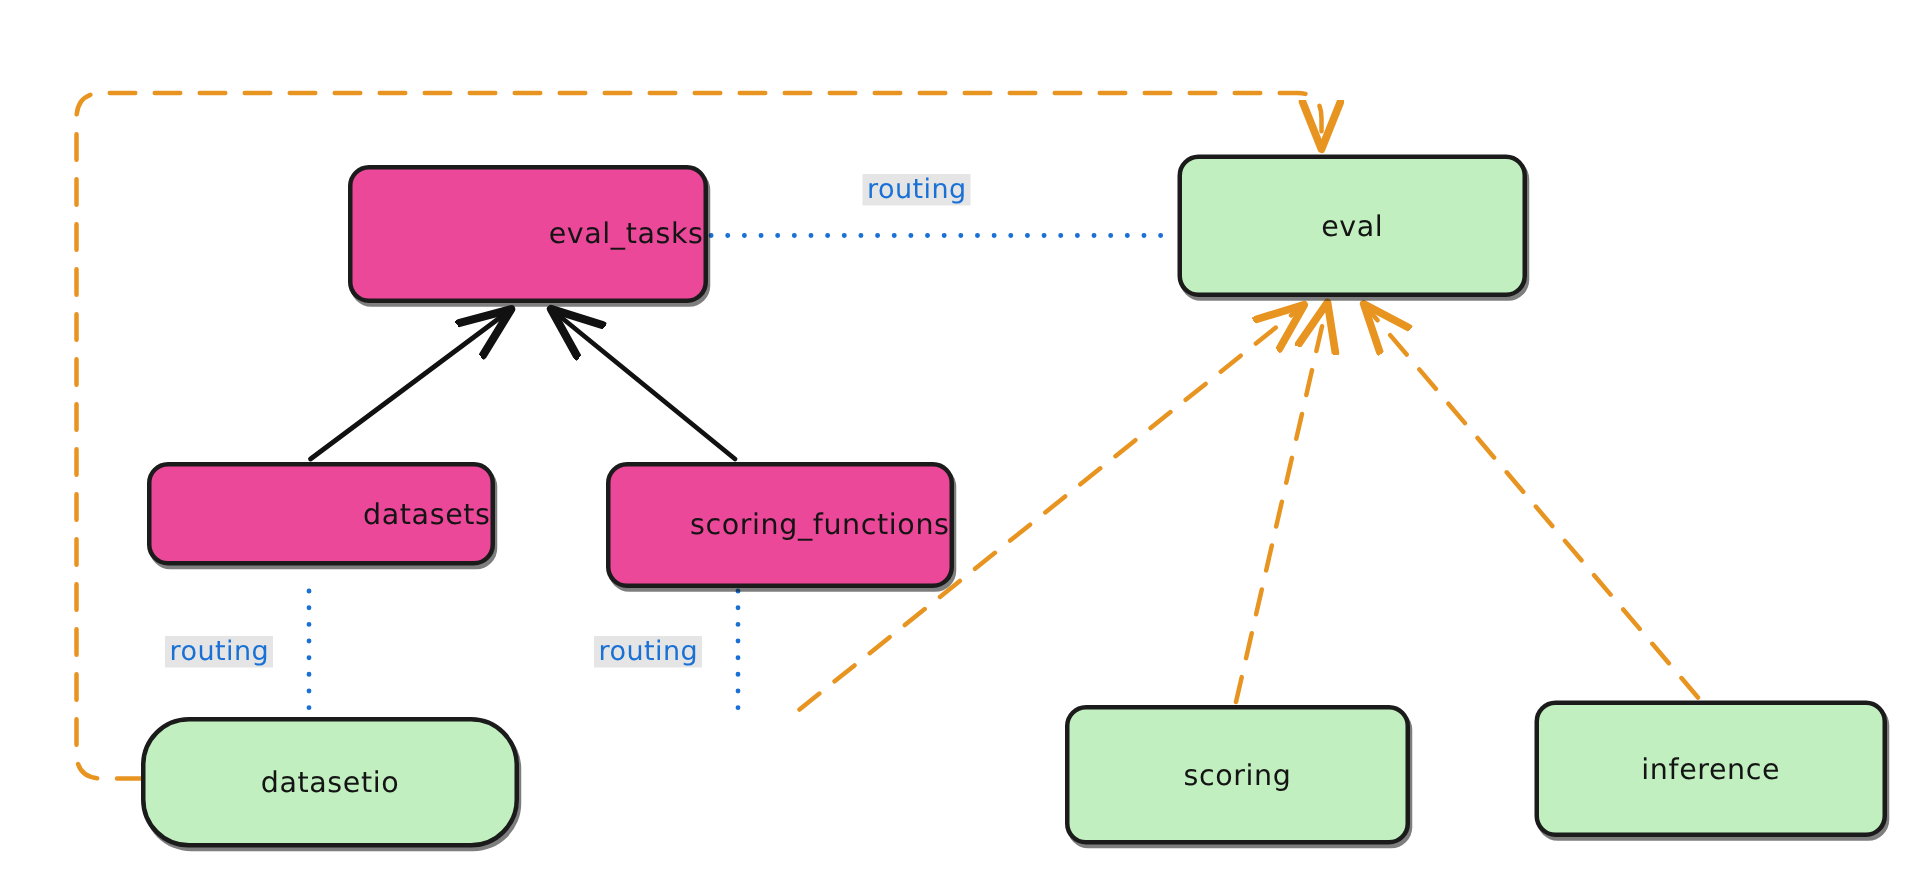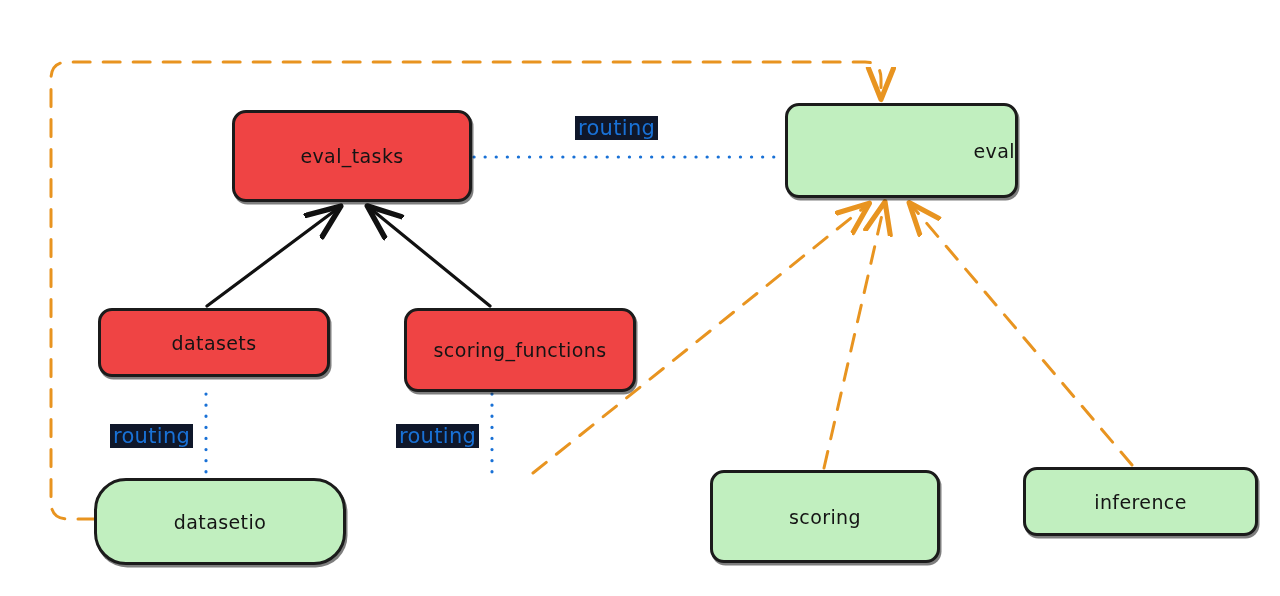--- a/index.html
+++ b/index.html
@@ -38,31 +38,31 @@
   }
   .node-label {
     font-family: "DejaVu Sans", sans-serif;
     font-size: 19px;
     font-weight: 400;
     color: #141414;
     letter-spacing: 0.4px;
     white-space: nowrap;
     pointer-events: none;
   }
-  .node.blue  { background: #ef4444; }
+  .node.blue  { background: #ec4899; justify-content: flex-end; }
   .node.green { background: #c1efbf; }
 
   .edge-label {
     position: absolute;
     font-family: "DejaVu Sans", sans-serif;
-    font-size: 21px;
+    font-size: 18px;
     color: #1971d6;
     letter-spacing: 0.3px;
     white-space: nowrap;
-    background: #0f172a;
+    background: #e5e5e5;
     padding: 0 3px;
   }
 </style>
 </head>
 <body>
 
 <div id="canvas">
 
   <svg id="edges" viewBox="0 0 1280 596">
     <defs>
@@ -91,42 +91,42 @@
 
     <path d="M 824,468 L 884,206" fill="none" stroke="#e89420" stroke-width="3" stroke-dasharray="17 13" stroke-linecap="round" marker-end="url(#arrow-orange)"></path>
 
     <path d="M 1132,465 L 912,206" fill="none" stroke="#e89420" stroke-width="3" stroke-dasharray="17 13" stroke-linecap="round" marker-end="url(#arrow-orange)"></path>
   </svg>
 
   <div class="node blue" style="left:232px; top:110px; width:240px; height:92px;">
     <span class="node-label">eval_tasks</span>
   </div>
 
-  <div class="node green" style="left:785px; top:103px; width:233px; height:95px;justify-content:flex-end;">
+  <div class="node green" style="left:785px; top:103px; width:233px; height:95px;">
     <span class="node-label">eval</span>
   </div>
 
   <div class="node blue" style="left:98px; top:308px; width:232px; height:69px;">
     <span class="node-label">datasets</span>
   </div>
 
   <div class="node blue" style="left:380px; top:308px; width:232px; height:84px;margin-left:24px;">
     <span class="node-label">scoring_functions</span>
   </div>
 
   <div class="node green" style="left:94px; top:478px; width:252px; height:87px;border-radius:32px;">
     <span class="node-label">datasetio</span>
   </div>
 
 
   <div class="node green" style="left:710px; top:470px; width:230px; height:93px;">
     <span class="node-label">scoring</span>
   </div>
 
-  <div class="node green" style="left:1023px; top:467px; width:235px; height:69px;">
+  <div class="node green" style="left:1023px; top:467px; width:235px; height:91px;">
     <span class="node-label">inference</span>
   </div>
 
   <div class="edge-label" style="left:575px; top:116px;">routing</div>
 
   <div class="edge-label" style="left:110px; top:424px;">routing</div>
 
   <div class="edge-label" style="left:396px; top:424px;">routing</div>
 
 </div>

